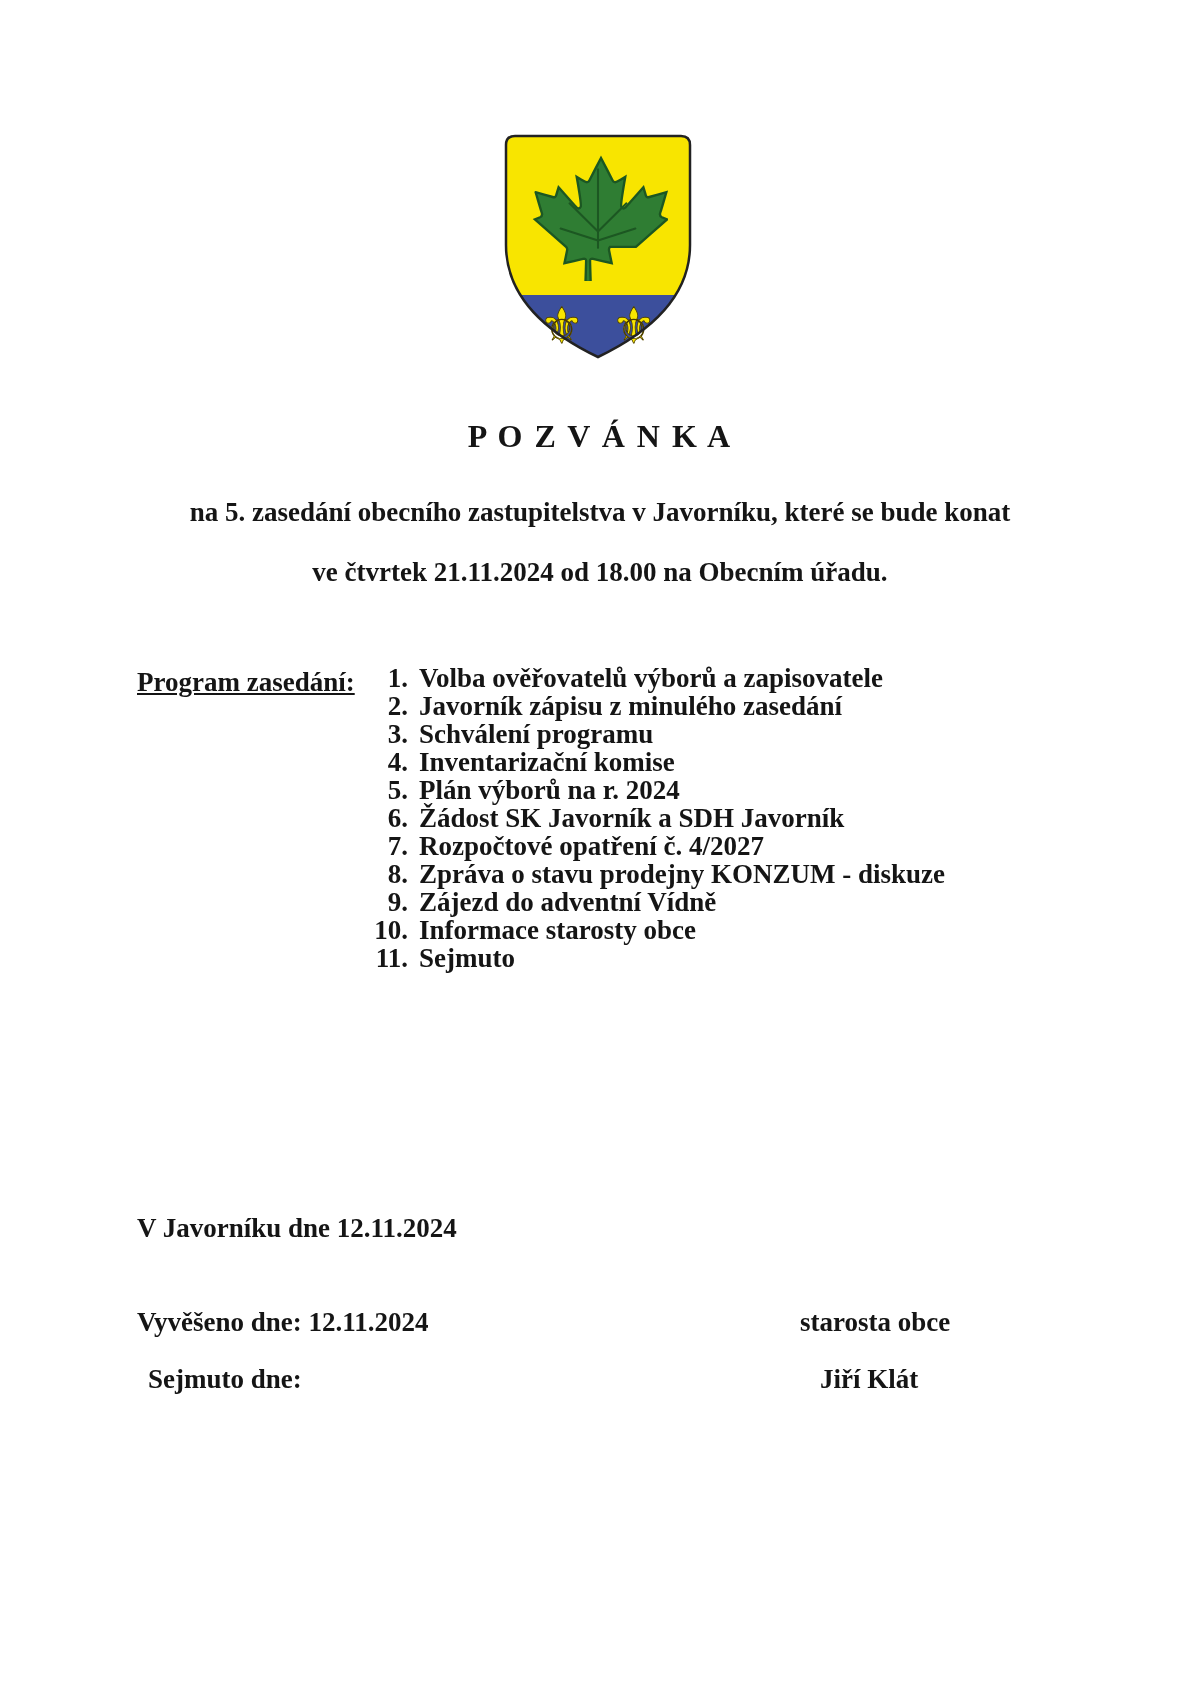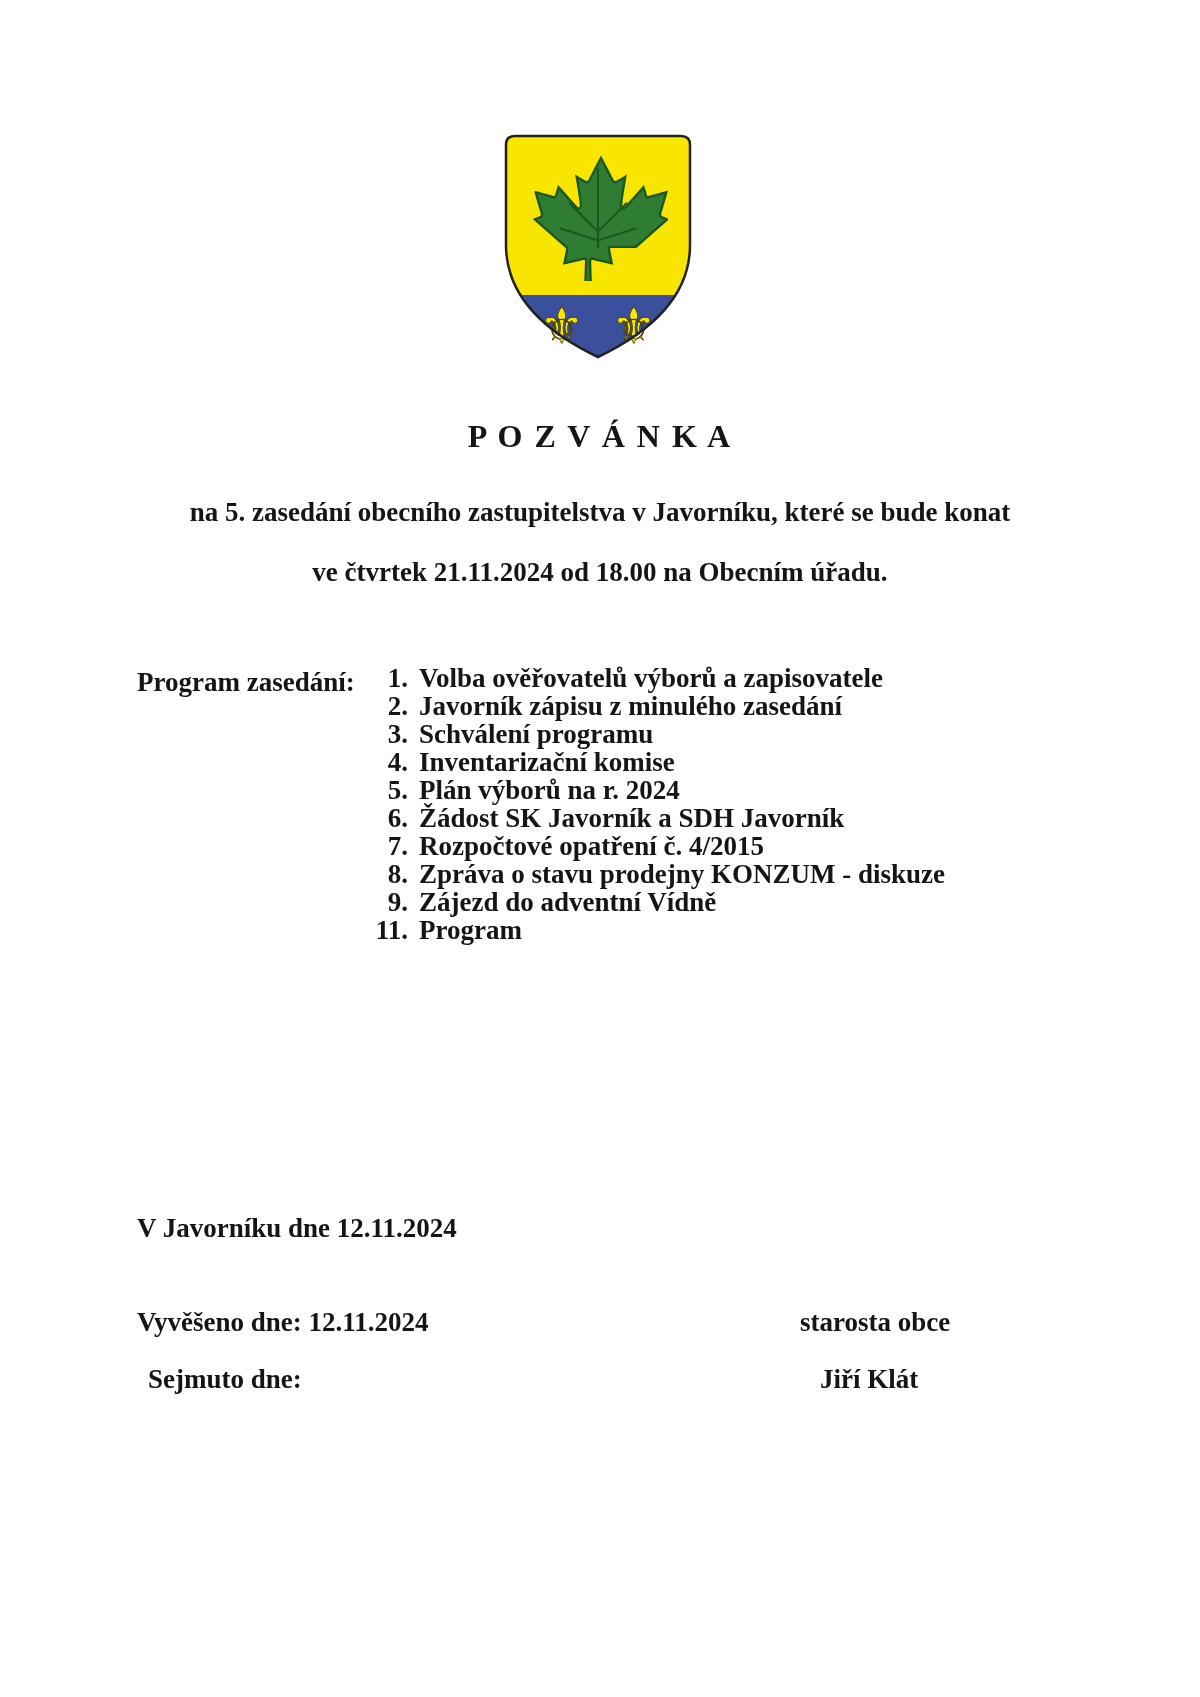--- a/index.html
+++ b/index.html
@@ -34,20 +34,21 @@
     letter-spacing: 2px;
     line-height: 1;
   }
   .intro-line1 { top: 499px; font-size: 27px; line-height: 1; }
   .intro-line2 { top: 559px; font-size: 27px; line-height: 1; }
   .program-label {
     left: 137px;
     top: 669px;
     font-size: 27px;
     line-height: 1;
+    text-decoration: underline;
   }
   .program-list {
     left: 330px;
     top: 664px;
     font-size: 27px;
   }
   .program-row {
     display: flex;
     height: 28px;
     line-height: 28px;
@@ -132,33 +133,37 @@
   <div class="program-row">
     <span class="num">5.</span>
     <span class="txt">Plán výborů na r. 2024</span>
   </div>
   <div class="program-row">
     <span class="num">6.</span>
     <span class="txt">Žádost SK Javorník a SDH Javorník</span>
   </div>
   <div class="program-row">
     <span class="num">7.</span>
-    <span class="txt">Rozpočtové opatření č. 4/2015</span>
+    <span class="txt">Rozpočtové opatření č. 4/2027</span>
   </div>
   <div class="program-row">
     <span class="num">8.</span>
     <span class="txt">Zpráva o stavu prodejny KONZUM - diskuze</span>
   </div>
   <div class="program-row">
     <span class="num">9.</span>
     <span class="txt">Zájezd do adventní Vídně</span>
   </div>
   <div class="program-row">
+    <span class="num">10.</span>
+    <span class="txt">Informace starosty obce</span>
+  </div>
+  <div class="program-row">
     <span class="num">11.</span>
-    <span class="txt">Program</span>
+    <span class="txt">Sejmuto</span>
   </div>
 </div>
 
 <div class="abs place-date">V Javorníku dne 12.11.2024</div>
 
 <div class="abs posted-line">Vyvěšeno dne: 12.11.2024</div>
 <div class="abs signature-role">starosta obce</div>
 
 <div class="abs removed-line">Sejmuto dne:</div>
 <div class="abs signature-name">Jiří Klát</div>

